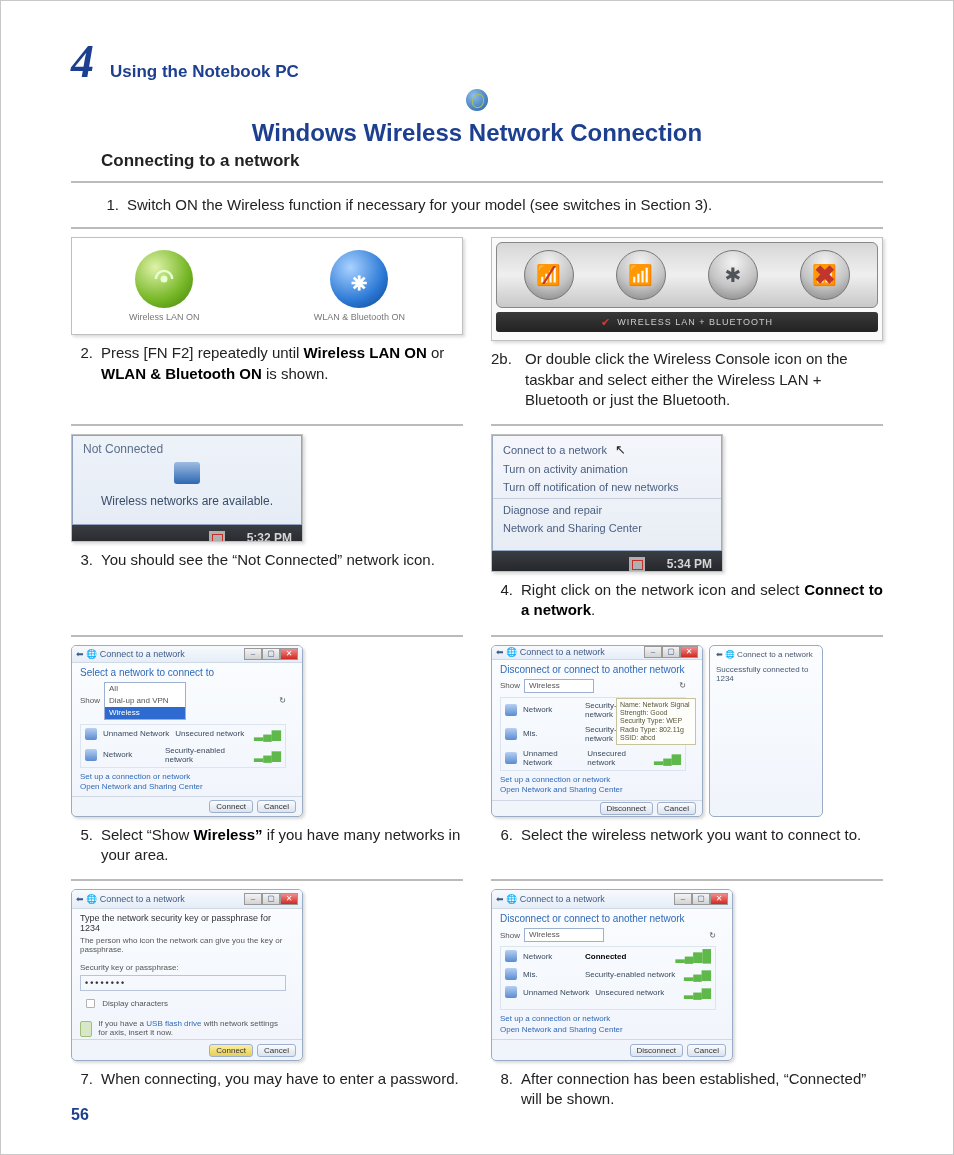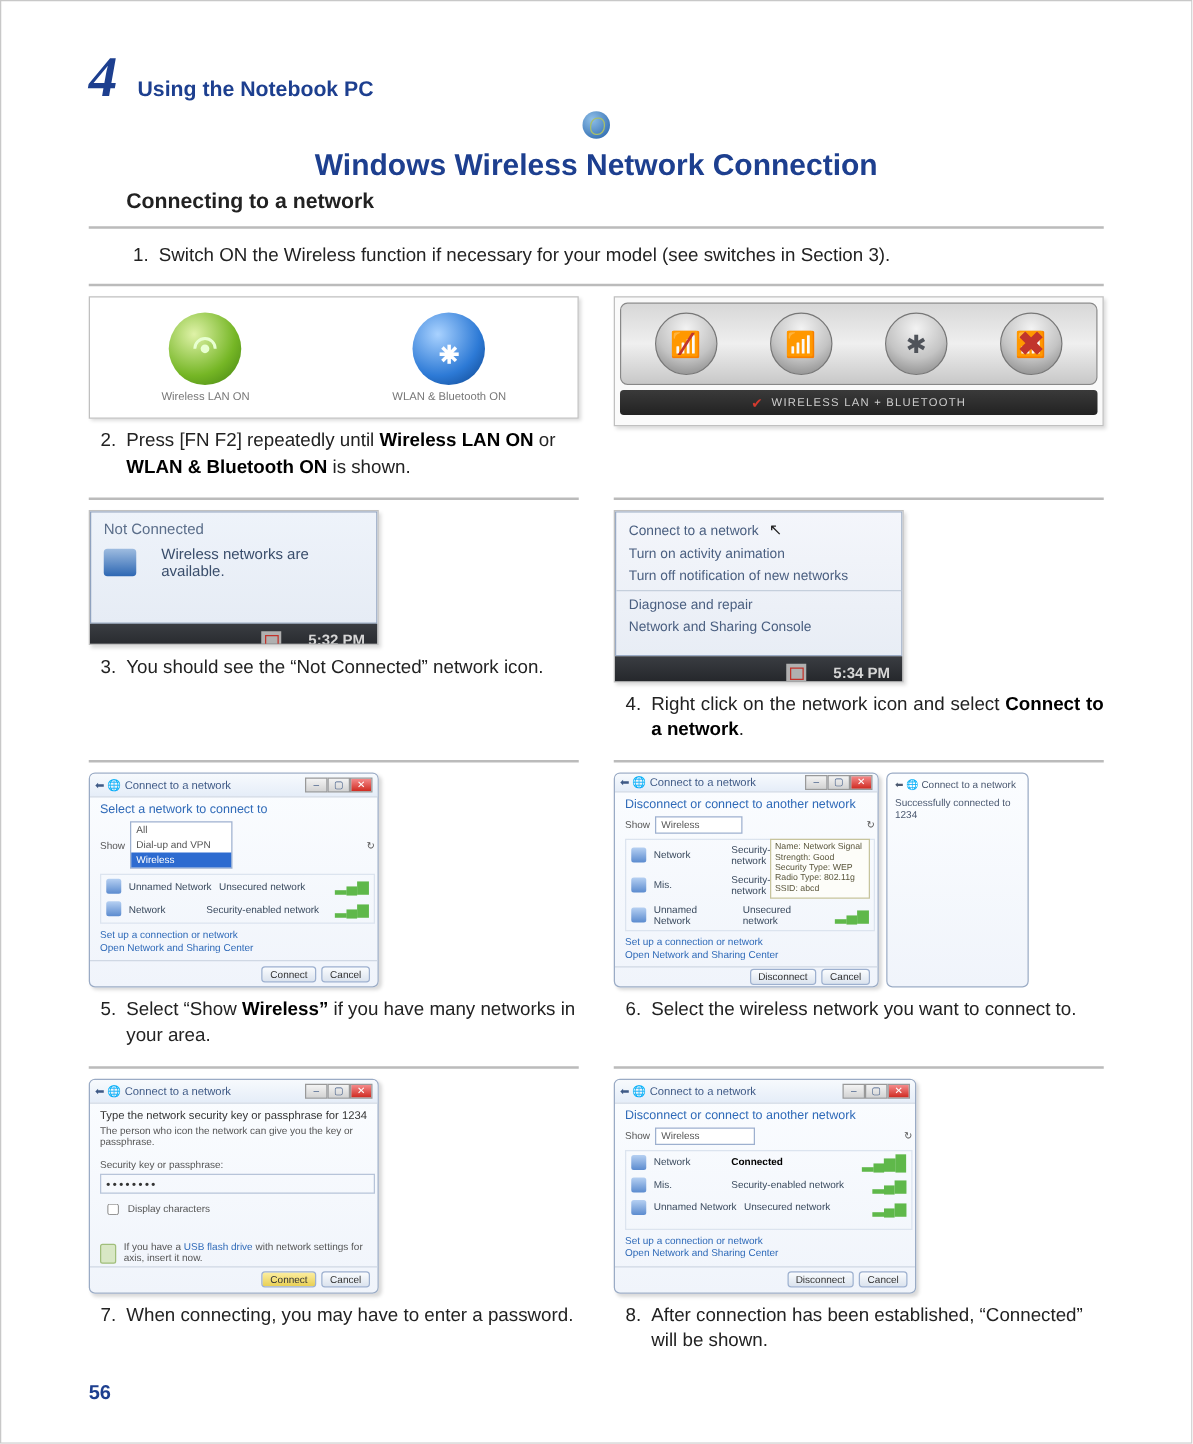--- a/index.html
+++ b/index.html
@@ -138,21 +138,21 @@
     color:#ccc; font-size:9px; letter-spacing:1px;
     display:flex; align-items:center; justify-content:center; gap:6px;
   }
   .bar .chk{ color:#d43a2e; font-size:11px;}
   .fig-notconn { height:106px; }
   .fig-notconn .top {
     height:76px; background:linear-gradient(#eef3fa,#e6ecf5);
     border:1px solid #8fa2bf; padding:6px 10px; font-size:12px; color:#4a5f80;
   }
   .fig-notconn .top .ttl{ font-weight:normal; color:#5b6e8a; font-size:12px;}
-  .fig-notconn .top .msg{ margin-top:6px; color:#394d6b; display:flex; gap:20px; align-items:center;}
+  .fig-notconn .top .msg{ margin-top:6px; color:#394d6b; display:flex; gap:10px; align-items:center;flex-direction:column;}
   .net-ico{ width:26px; height:22px; background:linear-gradient(#9ebce0,#2d67b3); border-radius:3px; position:relative; flex:none;}
   .fig-notconn .tb, .fig-menu .tb {
     height:26px; background:linear-gradient(#3a3d42,#1f2125);
     color:#d6d6d6; font-size:12px;
     display:flex; align-items:center; justify-content:flex-end; gap:22px; padding:0 10px;font-weight:bold;
   }
   .tb .tray{ width:16px; height:14px; background:#b0b0b0; position:relative;}
   .tb .tray::after{ content:""; position:absolute; left:3px; top:3px; width:9px; height:8px; border:1px solid #c2322a; }
   .fig-menu { height:136px; }
   .fig-menu .menu{
@@ -168,21 +168,21 @@
     height:170px; align-self:flex-start; width:230px;
     background:linear-gradient(#fbfdff,#f0f4fb);
     border:1px solid #9aabc5; border-radius:5px;
     display:flex; flex-direction:column;
     font-size:9px; color:#3f5a86;
   }
   .dlg-top{ height:18px; background:linear-gradient(#f7fafd,#e5edf8); border-bottom:1px solid #d0d8e4; display:flex; justify-content:space-between; align-items:center; padding:0 4px;}
   .win-btns{ display:flex; gap:0;}
   .win-btns span{ width:16px; height:10px; border:1px solid #999; background:linear-gradient(#f3f3f3,#d3d3d3); font-size:8px; line-height:10px; text-align:center;}
   .win-btns .cl{ background:linear-gradient(#f58a8a,#cf2a20); color:#fff;}
-  .dlg-body{ flex:1; padding:4px 2px 2px 8px; display:flex; flex-direction:column; gap:2px;}
+  .dlg-body{ flex:1; padding:4px 16px 2px 8px; display:flex; flex-direction:column; gap:2px;}
   .dlg-title{ color:#2f6ab8; font-size:10px; }
   .showrow{ display:flex; align-items:center; gap:4px; font-size:8px; color:#555; margin:2px 0;}
   .dd{ border:1px solid #9db0cf; padding:0 4px; background:#fff; height:12px; line-height:12px;}
   .dd.open{ height:auto; padding:0;}
   .dd.open div{ padding:0 4px; }
   .dd.open .hl{ background:#2d6bd0; color:#fff;}
   .list{ border:1px solid #dce4ef; flex:1; display:flex; flex-direction:column; }
   .list .row{ display:flex; align-items:center; gap:6px; padding:3px 4px; font-size:8px; color:#3a4a5e;}
   .list .row .ico{ width:12px; height:12px; background:linear-gradient(#b6d0f2,#5b8bcf); border-radius:2px; flex:none;}
   .list .row .sig{ margin-left:auto; color:#5fb84a; font-size:12px; line-height:10px;}
@@ -258,20 +258,24 @@
           <div class="round" style="position:relative">📶<span class="x">∕</span></div>
           <div class="round">📶</div>
           <div class="round">✱</div>
           <div class="round" style="position:relative">📶<span class="x" style="color:#c1352c;">✖</span></div>
         </div>
         <div class="bar">
             <span class="chk">✔</span>
             <span>WIRELESS LAN + BLUETOOTH</span>
           </div>
       </div>
+      <div class="step">
+        <span class="num-left">2b.</span>
+        <span>Or double click the Wireless Console icon on the taskbar and select either the Wireless LAN + Bluetooth or just the Bluetooth.</span>
+      </div>
     </div>
 
     <div class="cell">
       <div class="figure fig-notconn" style="width:230px">
         <div class="top">
           <div class="ttl">Not Connected</div>
           <div class="msg">
               <span class="net-ico"></span>
               <span>Wireless networks are available.</span>
             </div>
@@ -288,21 +292,21 @@
     </div>
 
     <div class="cell">
       <div class="figure fig-menu" style="width:230px">
         <div class="menu">
           <div><span>Connect to a network</span><span class="cursor">↖</span></div>
           <div>Turn on activity animation</div>
           <div>Turn off notification of new networks</div>
           <div class="sep"></div>
           <div>Diagnose and repair</div>
-          <div>Network and Sharing Console</div>
+          <div>Network and Sharing Center</div>
         </div>
         <div class="tb">
           <span class="tray"></span>
           <span>5:34 PM</span>
         </div>
       </div>
       <div class="step" style="text-align:justify">
         <span class="num">4.</span>
         <span><span>Right click on the network icon and select </span><b>Connect to a network</b><span>.</span></span>
       </div>

